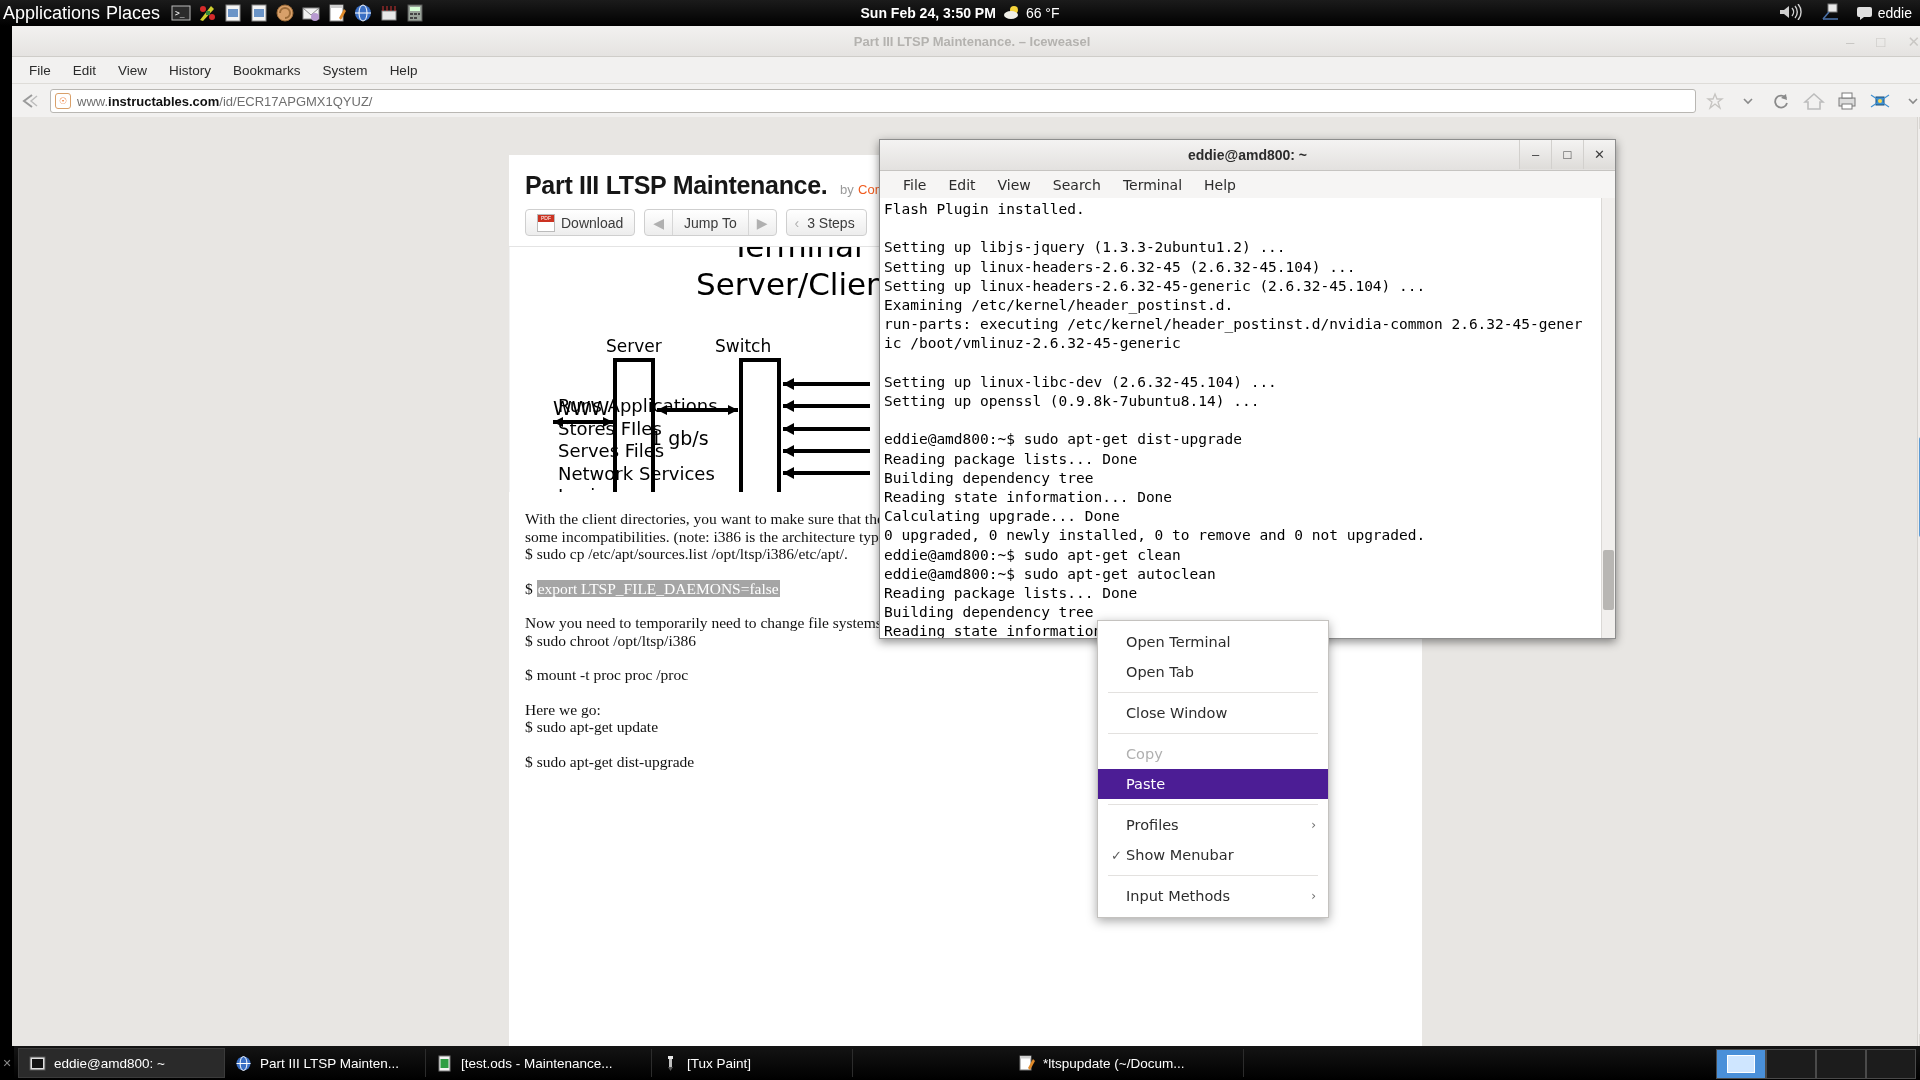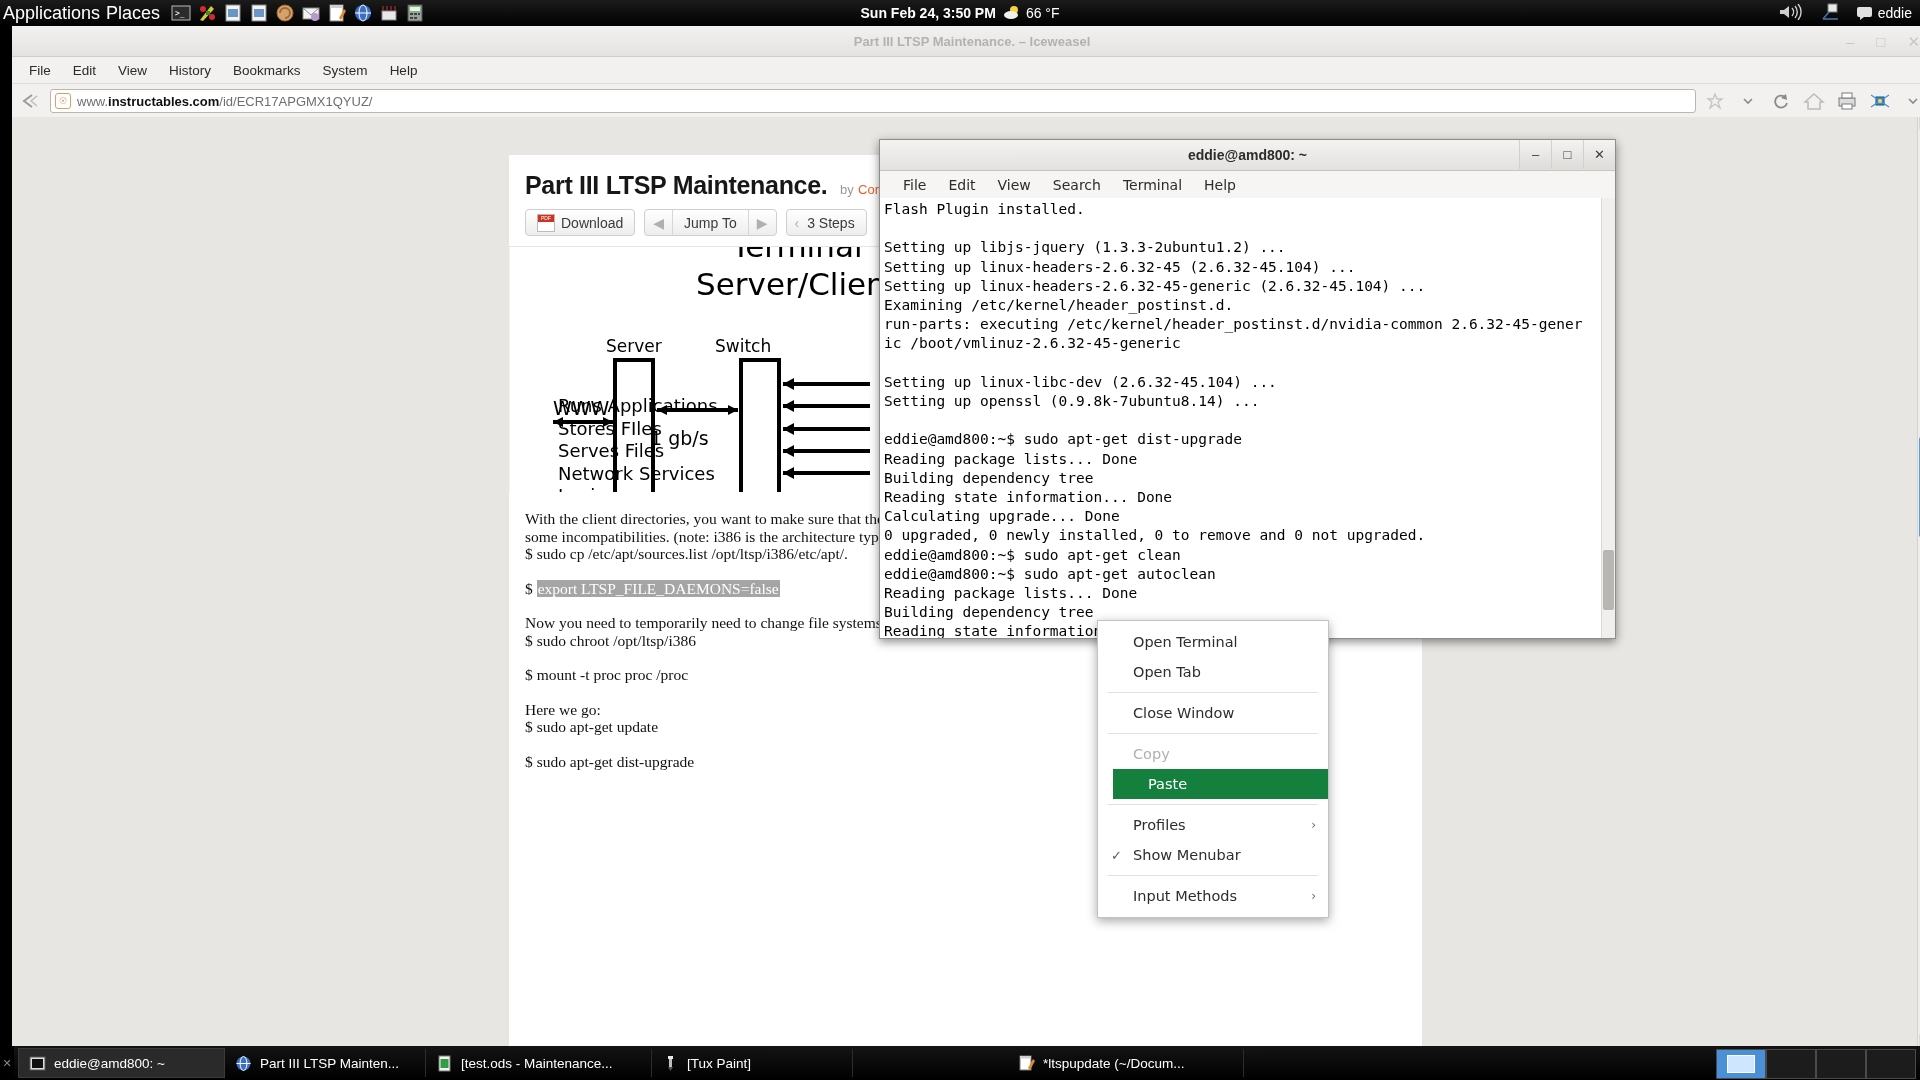--- a/index.html
+++ b/index.html
@@ -120,23 +120,23 @@
     padding:2px 0 0 4px;
   }
   #term-scroll{position:absolute;right:0;top:58px;width:13px;bottom:0;background:#f1efed;border-left:1px solid #dad8d5;}
   #term-thumb{position:absolute;right:1px;top:352px;width:11px;height:60px;background:#b8b6b3;border-radius:2px;}
   
   #ctxmenu{
     position:absolute;left:1097px;top:620px;width:230px;background:#fff;
     border:1px solid #c4c2bf;box-shadow:0 3px 10px rgba(0,0,0,.35);padding:6px 0;
     font-family:"DejaVu Sans", sans-serif;
   }
-  #ctxmenu .item{height:30px;display:flex;align-items:center;padding:0 10px 0 35px;font-size:14.5px;color:#2d2d2d;position:relative;}
+  #ctxmenu .item{height:30px;display:flex;align-items:center;padding:0 10px 0 28px;font-size:14.5px;color:#2d2d2d;position:relative;}
   #ctxmenu .item.disabled{color:#b0b0b0;}
-  #ctxmenu .item.sel{background:#15803d;color:#fff;margin-left:15px;}
+  #ctxmenu .item.sel{background:#4c1d95;color:#fff;}
   #ctxmenu .sep{height:1px;background:#e3e1df;margin:5px 10px;}
   #ctxmenu .chev{position:absolute;right:12px;font-size:12px;color:#6b6b6b;}
   #ctxmenu .check{position:absolute;left:13px;font-size:13px;color:#5b5b5b;}
   #bottom-panel{
     position:absolute;left:0;top:1046px;width:1920px;height:34px;
     background:linear-gradient(#141414,#000);display:flex;align-items:center;
   }
   .task{
     height:28px;display:flex;align-items:center;gap:8px;padding:0 10px;
     color:#fff;font-size:13.5px;border-right:1px solid #2c2c2c;white-space:nowrap;

